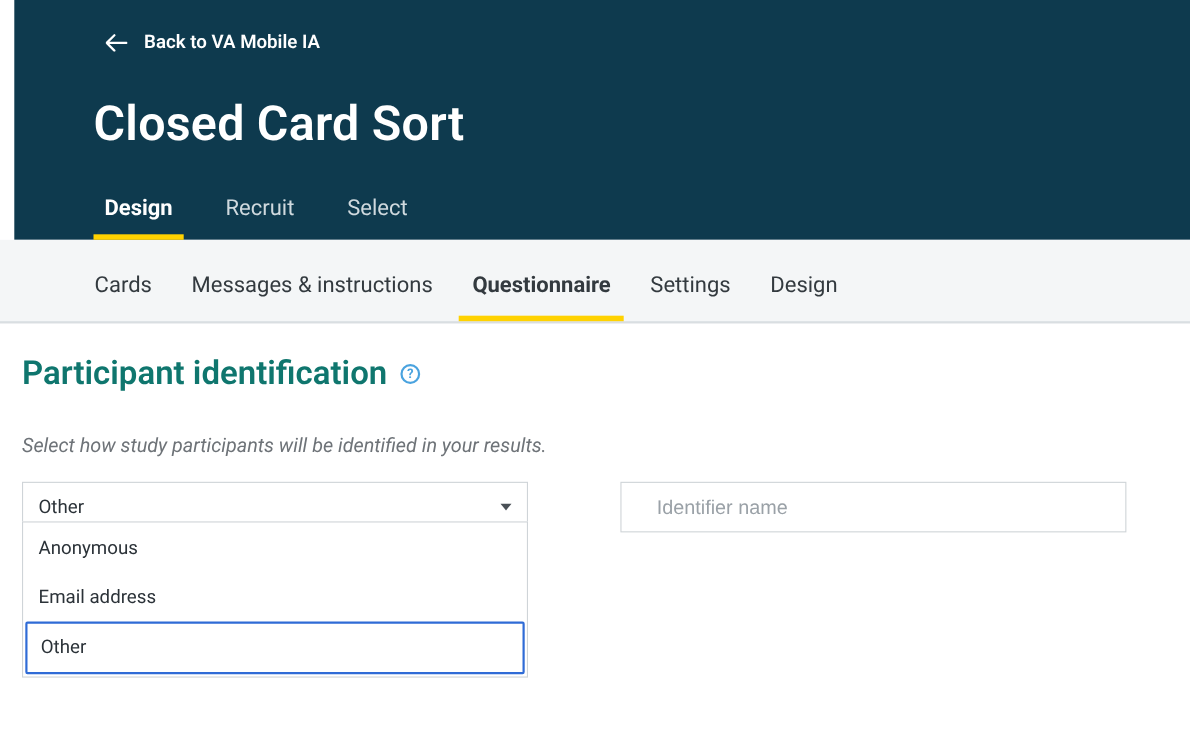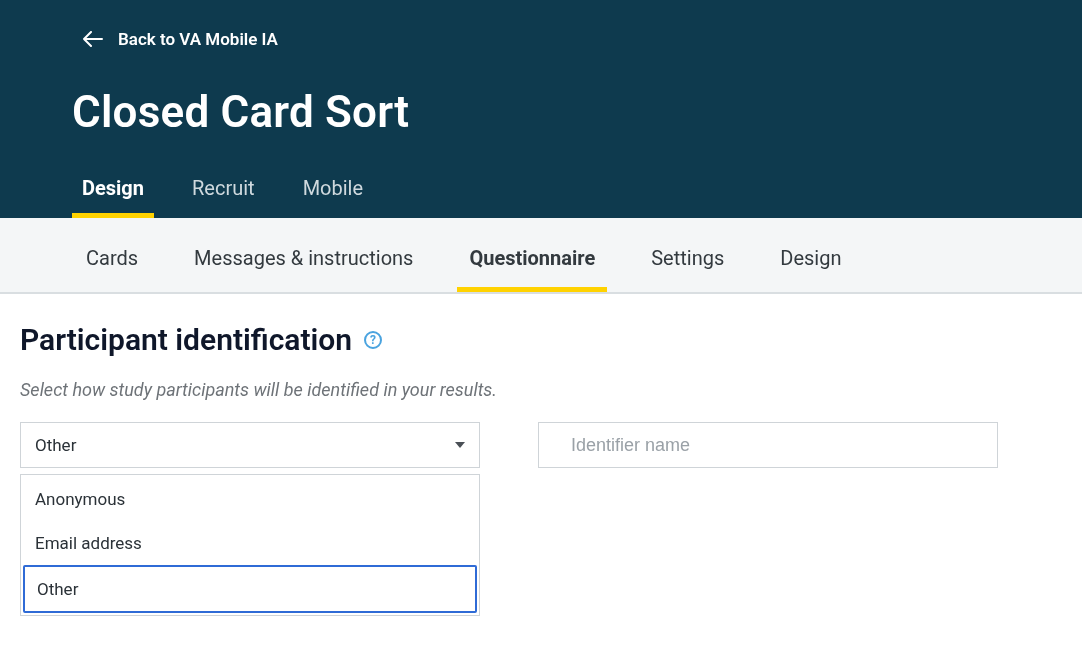--- a/index.html
+++ b/index.html
@@ -1,39 +1,39 @@
 <!DOCTYPE html>
 <html><head>
 <meta charset="utf-8">
 <style>
 * { box-sizing: border-box; margin: 0; padding: 0; }
 body { font-family: -apple-system, BlinkMacSystemFont, "Segoe UI", Roboto, Helvetica, Arial, sans-serif; width: 1082px; height: 666px; background: #fff; overflow: hidden; }
-.header-dark { background: #0e3a4e; color: #fff; padding: 0 0 0 0; }
+.header-dark { background: #0e3a4e; color: #fff; padding: 0 0 0 0; margin-left: 13px; }
 .back-row { display: flex; align-items: center; gap: 14px; padding: 28px 0 10px 82px; }
 .back-arrow { display: inline-flex; width: 22px; height: 22px; align-items: center; justify-content: center; }
 .back-text { font-size: 17px; font-weight: 600; color: #ffffff; }
 .page-title { font-size: 44px; font-weight: 600; letter-spacing: 0.2px; padding: 26px 0 32px 72px; }
 .primary-tabs { display: flex; gap: 48px; padding: 0 0 0 82px; }
 .primary-tab { font-size: 20px; color: #cfd9de; padding: 6px 0 18px 0; position: relative; cursor: pointer; }
 .primary-tab.active { color: #ffffff; font-weight: 700; }
 .primary-tab.active::after { content: ""; position: absolute; left: -10px; right: -10px; bottom: 0; height: 5px; background: #ffd200; }
-.subnav { background: #f4f6f7; border-bottom: 2px solid #d9dee1; display: flex; gap: 48px; padding: 22px 0 0 82px; }
+.subnav { background: #f4f6f7; border-bottom: 2px solid #d9dee1; display: flex; gap: 28px; padding: 22px 0 0 82px; }
 .subtab { font-size: 20px; color: #333a3f; padding: 6px 4px 22px 4px; position: relative; cursor: pointer; }
 .subtab.active { font-weight: 700; }
 .subtab.active::after { content: ""; position: absolute; left: -8px; right: -8px; bottom: 0; height: 5px; background: #ffd200; }
 .content { padding: 28px 20px 0 20px; }
 .section-title-row { display: flex; align-items: center; gap: 12px; }
-.section-title { font-size: 30px; font-weight: 600; color: #0f172a; }
+.section-title { font-size: 30px; font-weight: 600; color: #0f766e; }
 .help-icon { width: 18px; height: 18px; border-radius: 50%; border: 2px solid #4aa3df; color: #4aa3df; font-size: 12px; font-weight: 700; display: inline-flex; align-items: center; justify-content: center; line-height: 1; }
-.section-desc { font-size: 18px; font-style: italic; color: #6e7378; margin-top: 22px; }
-.fields-row { display: flex; gap: 58px; margin-top: 22px; }
+.section-desc { font-size: 18px; font-style: italic; color: #6e7378; margin-top: 38px; }
+.fields-row { display: flex; gap: 84px; margin-top: 22px; }
 .select-wrap { position: relative; width: 460px; }
 .select-box { width: 100%; height: 46px; border: 1px solid #cfd4d8; background: #fff; display: flex; align-items: center; justify-content: space-between; padding: 0 14px; font-size: 17px; color: #2b3238; cursor: pointer; }
 .caret { width: 0; height: 0; border-left: 5px solid transparent; border-right: 5px solid transparent; border-top: 6px solid #4a5056; }
-.dropdown { position: absolute; top: 52px; left: 0; width: 100%; border: 1px solid #cfd4d8; background: #fff; z-index: 10; padding: 2px; }
+.dropdown { position: absolute; top: 36px; left: 0; width: 100%; border: 1px solid #cfd4d8; background: #fff; z-index: 10; padding: 2px; }
 .option { padding: 12px 12px; font-size: 17px; color: #2b3238; cursor: pointer; }
 .option.selected { border: 2px solid #2f6bd6; border-radius: 2px; }
 .text-input { width: 460px; height: 46px; border: 1px solid #cfd4d8; padding: 0 32px; font-size: 18px; color: #2b3238; }
 .text-input::placeholder { color: #9aa1a7; }
 </style>
 </head>
 <body>
 
 <div class="header-dark">
   <div class="back-row">
@@ -41,21 +41,21 @@
       <svg width="20" height="16" viewBox="0 0 20 16">
           <path d="M8 1 L1 8 L8 15 M1 8 H19" stroke="#ffffff" stroke-width="2" fill="none" stroke-linecap="round" stroke-linejoin="round"></path>
         </svg>
     </span>
     <span class="back-text">Back to VA Mobile IA</span>
   </div>
   <h1 class="page-title">Closed Card Sort</h1>
   <div class="primary-tabs">
     <div class="primary-tab active">Design</div>
     <div class="primary-tab">Recruit</div>
-    <div class="primary-tab">Mobile</div>
+    <div class="primary-tab">Select</div>
   </div>
 </div>
 
 <div class="subnav">
   <div class="subtab">Cards</div>
   <div class="subtab">Messages &amp; instructions</div>
   <div class="subtab active">Questionnaire</div>
   <div class="subtab">Settings</div>
   <div class="subtab">Design</div>
 </div>

